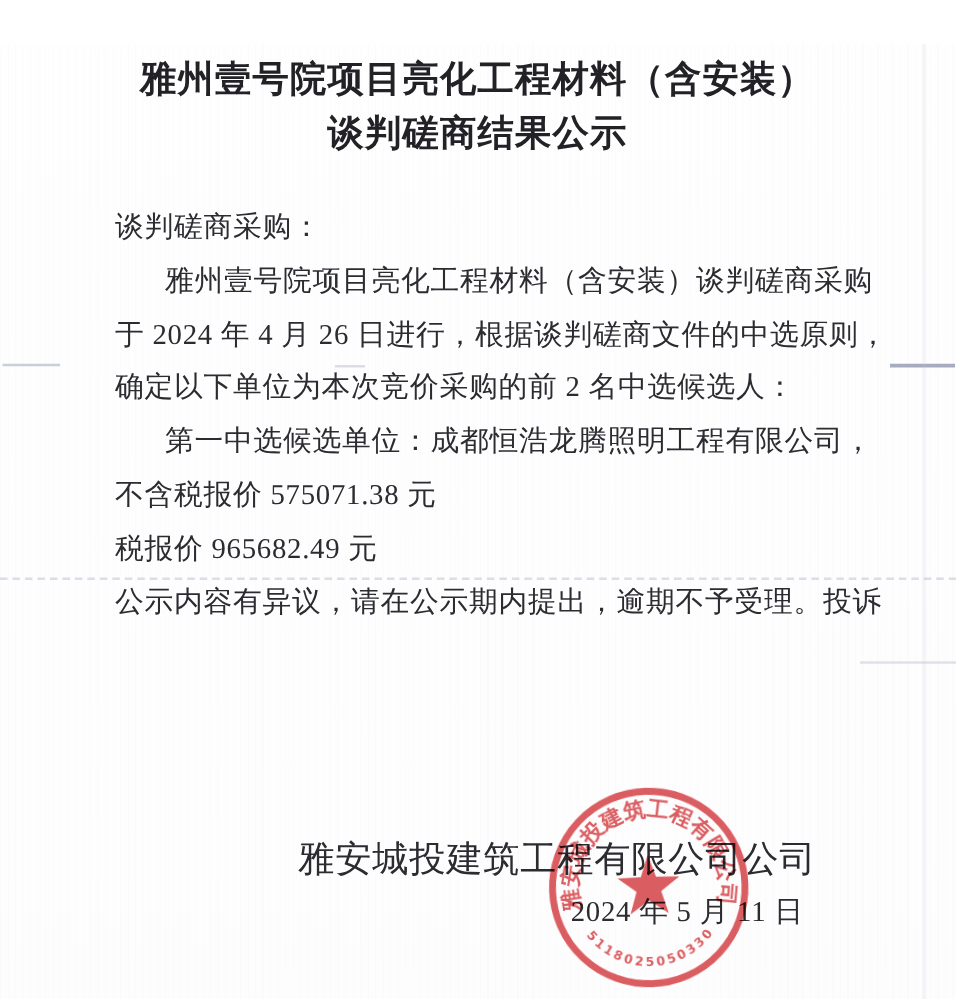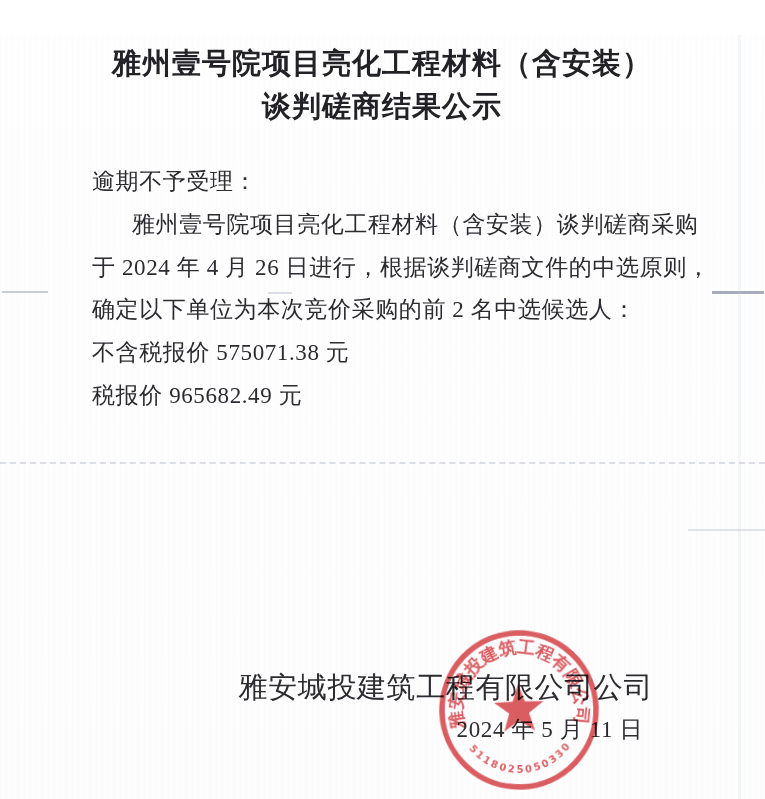--- a/index.html
+++ b/index.html
@@ -91,26 +91,28 @@
 <body>
 
 <div class="page">
 
   <div class="title-block">
     <div>雅州壹号院项目亮化工程材料（含安装）</div>
     <div>谈判磋商结果公示</div>
   </div>
 
   <div class="body-block">
-    <div class="body-line">逾期不予受理：</div>
+    <div class="body-line">谈判磋商采购：</div>
     <div class="body-line indent">雅州壹号院项目亮化工程材料（含安装）谈判磋商采购</div>
     <div class="body-line">于 2024 年 4 月 26 日进行，根据谈判磋商文件的中选原则，</div>
     <div class="body-line">确定以下单位为本次竞价采购的前 2 名中选候选人：</div>
+    <div class="body-line indent">第一中选候选单位：成都恒浩龙腾照明工程有限公司，</div>
     <div class="body-line">不含税报价 575071.38 元</div>
     <div class="body-line">税报价 965682.49 元</div>
+    <div class="body-line">公示内容有异议，请在公示期内提出，逾期不予受理。投诉</div>
   </div>
 
   <div class="sig-company">雅安城投建筑工程有限公司公司</div>
   <div class="sig-date">2024 年 5 月 11 日</div>
 
   <svg class="seal" viewBox="0 0 164 164" xmlns="http://www.w3.org/2000/svg">
     <defs>
       <path id="ringTextPath" d="M 30.3 106.1 A 57 57 0 1 1 133.7 106.1" fill="none"></path>
       <path id="numberPath" d="M 30.4 118.1 A 63 63 0 0 0 133.6 118.1" fill="none"></path>
     </defs>

